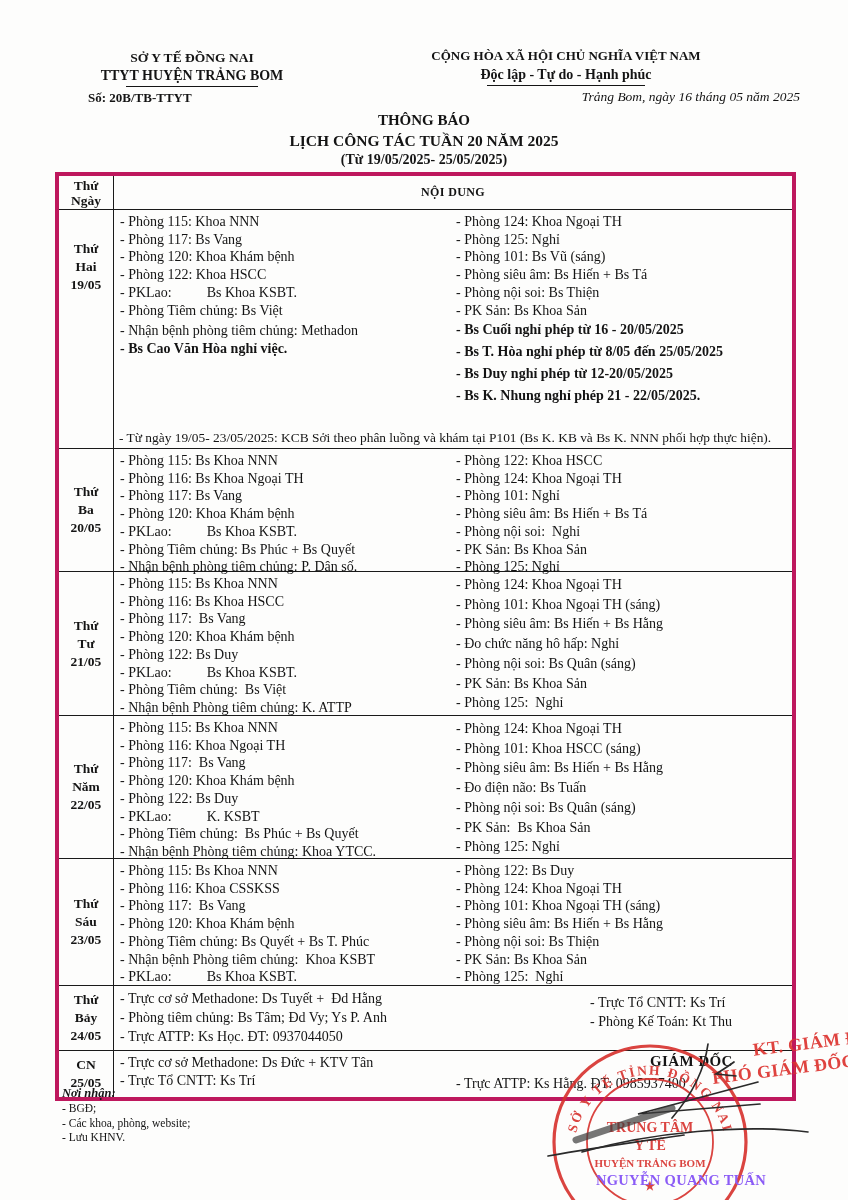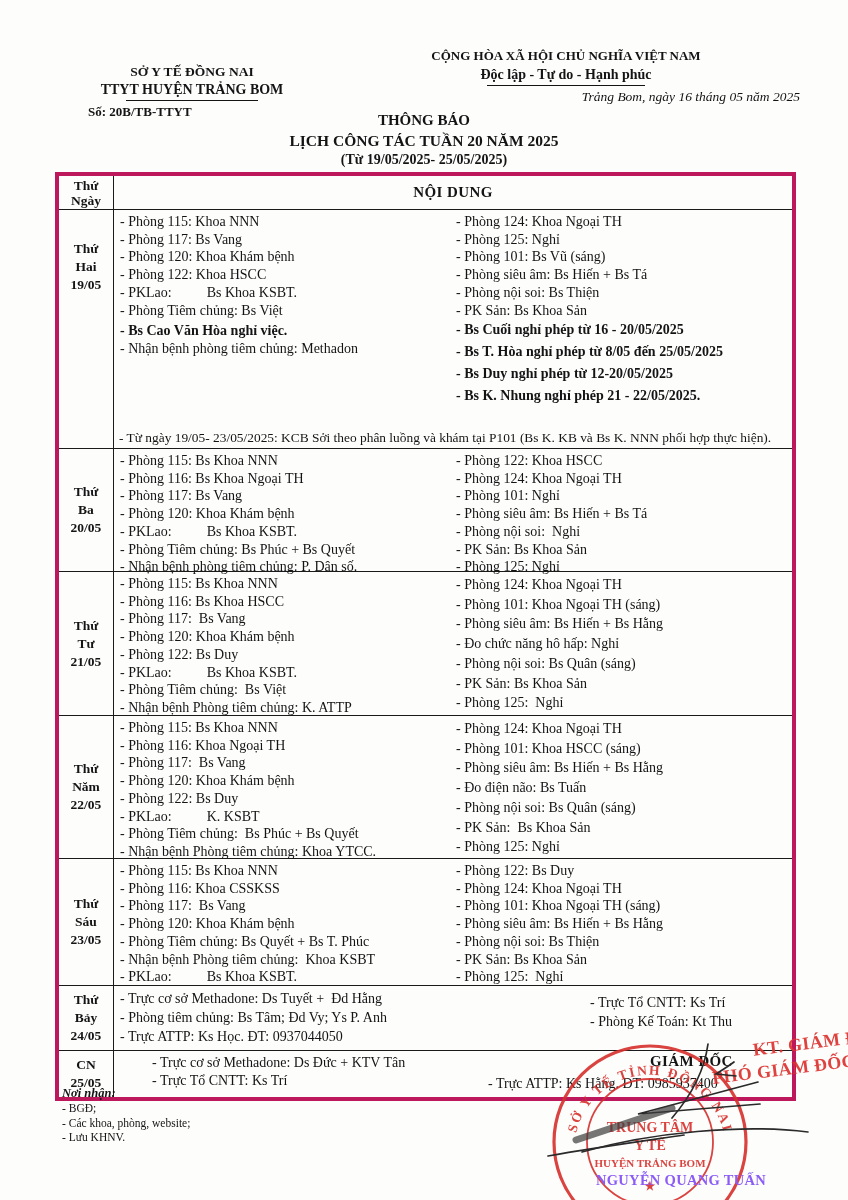--- a/index.html
+++ b/index.html
@@ -1,53 +1,53 @@
 <!DOCTYPE html>
 <html><head>
 <meta charset="utf-8">
 <style>
   html,body{margin:0;padding:0;background:#e8e8e8;}
   .page{
     width:848px;height:1200px;position:relative;overflow:hidden;background:#fdfdfc;
     font-family:"Liberation Serif","DejaVu Serif",serif;color:#141414;margin:0 auto;
   }
   
-  .hl{position:absolute;left:58px;top:50px;width:268px;text-align:center;margin-top:14px;}
+  .hl{position:absolute;left:58px;top:50px;width:268px;text-align:center;}
   .hl .l1{font-size:13.5px;font-weight:bold;}
   .hl .l2{font-size:14px;font-weight:bold;margin-top:2px;}
   .hl .rule{width:132px;border-bottom:1.4px solid #141414;margin:2px auto 3px;}
   .hl .l3{font-size:13px;font-weight:bold;text-align:left;padding-left:30px;}
   .hr{position:absolute;left:330px;top:48px;width:472px;text-align:center;}
   .hr .l1{font-size:13px;font-weight:bold;}
   .hr .l2{font-size:14px;font-weight:bold;margin-top:3px;}
   .hr .rule{width:158px;border-bottom:1.4px solid #141414;margin:2px auto 3px;}
   .hr .l3{font-size:13.5px;font-style:italic;text-align:right;padding-right:2px;margin-top:2px;}
   .title{position:absolute;left:0;top:112px;width:848px;text-align:center;}
   .title .t1{font-size:15px;font-weight:bold;}
   .title .t2{font-size:15.5px;font-weight:bold;margin-top:3px;text-align:center;}
   .title .t3{font-size:14px;font-weight:bold;margin-top:2px;}
   
   .sched{position:absolute;left:55px;top:172px;width:733px;border:4px solid #be185d;}
   .thead{display:flex;height:33px;border-bottom:1.6px solid #1a1a1a;}
   .thead .dayh{width:54px;border-right:1.6px solid #1a1a1a;display:flex;flex-direction:column;
     align-items:center;justify-content:center;font-weight:bold;font-size:13.5px;line-height:15px;}
   .thead .conth{flex:1;display:flex;align-items:center;justify-content:center;
-    font-weight:bold;font-size:15px;letter-spacing:.4px;}
+    font-weight:bold;font-size:12px;letter-spacing:.4px;}
   .trow{display:flex;border-bottom:1.4px solid #1a1a1a;}
   .trow:last-child{border-bottom:none;}
   .day-cell{width:54px;border-right:1.6px solid #1a1a1a;display:flex;flex-direction:column;
     align-items:center;justify-content:center;font-weight:bold;font-size:13.5px;line-height:18px;}
   .content-cell{flex:1;display:flex;position:relative;}
   .col{box-sizing:border-box;}
   .col-left{width:338px;padding:3px 0 0 6px;}
   .col-right{flex:1;padding:3px 0 0 4px;}
   .line{font-size:14px;line-height:17.7px;white-space:pre-wrap;}
   .line.bold{font-weight:bold;}
   .r0{height:238px;}.r1{height:122px;}.r2{height:143px;}.r3{height:142px;}
-  .r4{height:126px;}.r5{height:64px;}.r6{height:46px;gap:32px;}
+  .r4{height:126px;}.r5{height:64px;}.r6{height:46px;}
   .r0 .day-cell{justify-content:flex-start;padding-top:30px;}
   .r0 .col-right .line.bold{line-height:21.8px;}
   .r0 .col-left .line:nth-child(7){margin-top:3px;}
   .r0 .col-left .line:nth-child(9){margin-top:5px;}
   .r2 .col-right .line,.r3 .col-right .line{line-height:19.7px;}
   .r5 .line{line-height:19px;}
   .r5 .col-right{position:absolute;left:472px;top:4px;}
   .r6 .col-right{position:absolute;left:338px;top:21px;}
   .note{position:absolute;left:5px;bottom:2px;width:720px;font-size:13.4px;
     white-space:pre-wrap;}
@@ -107,22 +107,22 @@
             <div>19/05</div>
           </div>
           <div class="content-cell">
             <div class="col col-left">
               <div class="line">- Phòng 115: Khoa NNN</div>
               <div class="line">- Phòng 117: Bs Vang</div>
               <div class="line">- Phòng 120: Khoa Khám bệnh</div>
               <div class="line">- Phòng 122: Khoa HSCC</div>
               <div class="line">- PKLao:          Bs Khoa KSBT.</div>
               <div class="line">- Phòng Tiêm chủng: Bs Việt</div>
+              <div class="line">- Nhận bệnh phòng tiêm chủng: Methadon</div>
               <div class="line bold">- Bs Cao Văn Hòa nghỉ việc.</div>
-              <div class="line">- Nhận bệnh phòng tiêm chủng: Methadon</div>
             </div>
             <div class="col col-right">
               <div class="line">- Phòng 124: Khoa Ngoại TH</div>
               <div class="line">- Phòng 125: Nghỉ</div>
               <div class="line">- Phòng 101: Bs Vũ (sáng)</div>
               <div class="line">- Phòng siêu âm: Bs Hiến + Bs Tá</div>
               <div class="line">- Phòng nội soi: Bs Thiện</div>
               <div class="line">- PK Sản: Bs Khoa Sản</div>
               <div class="line bold">- Bs Cuối nghỉ phép từ 16 - 20/05/2025</div>
               <div class="line bold">- Bs T. Hòa nghỉ phép từ 8/05 đến 25/05/2025</div>

